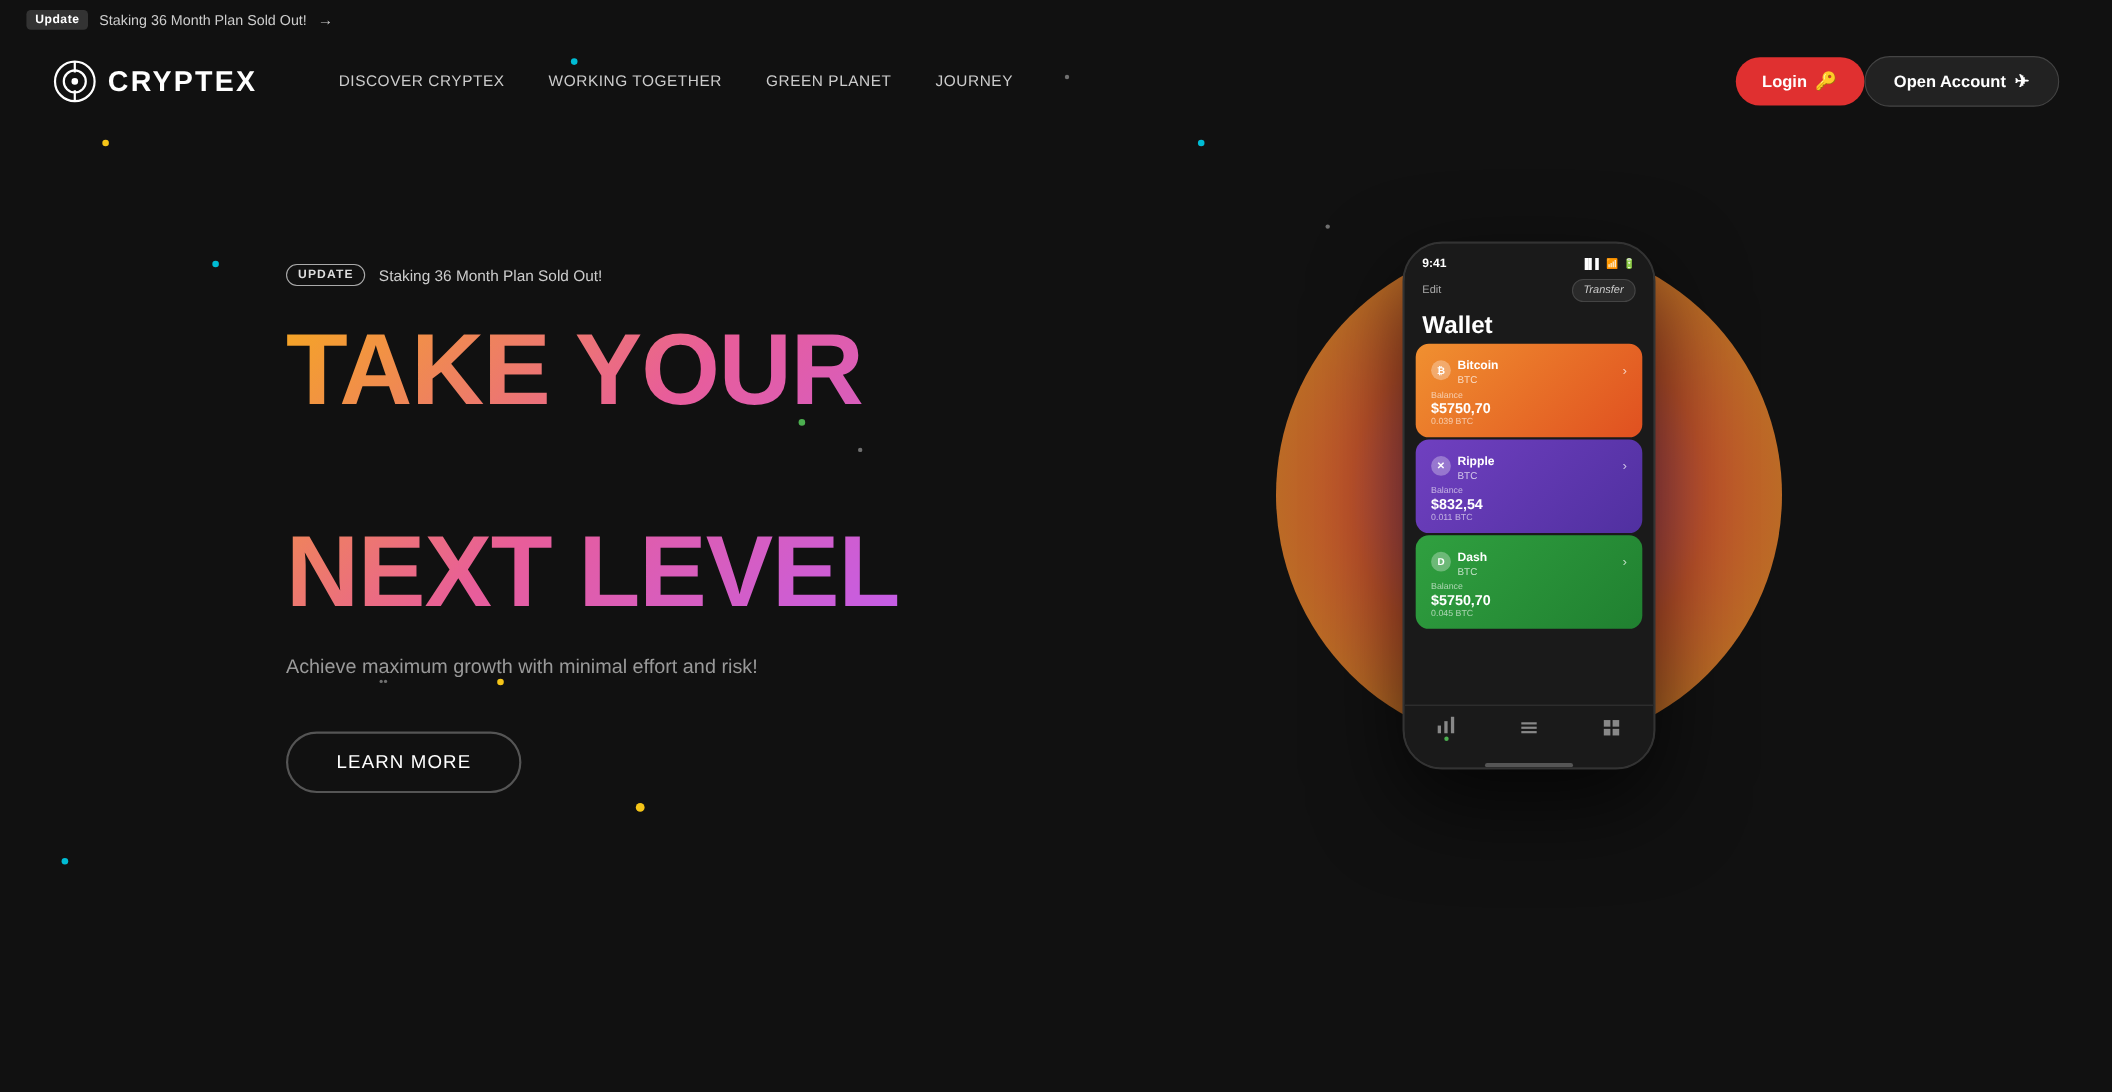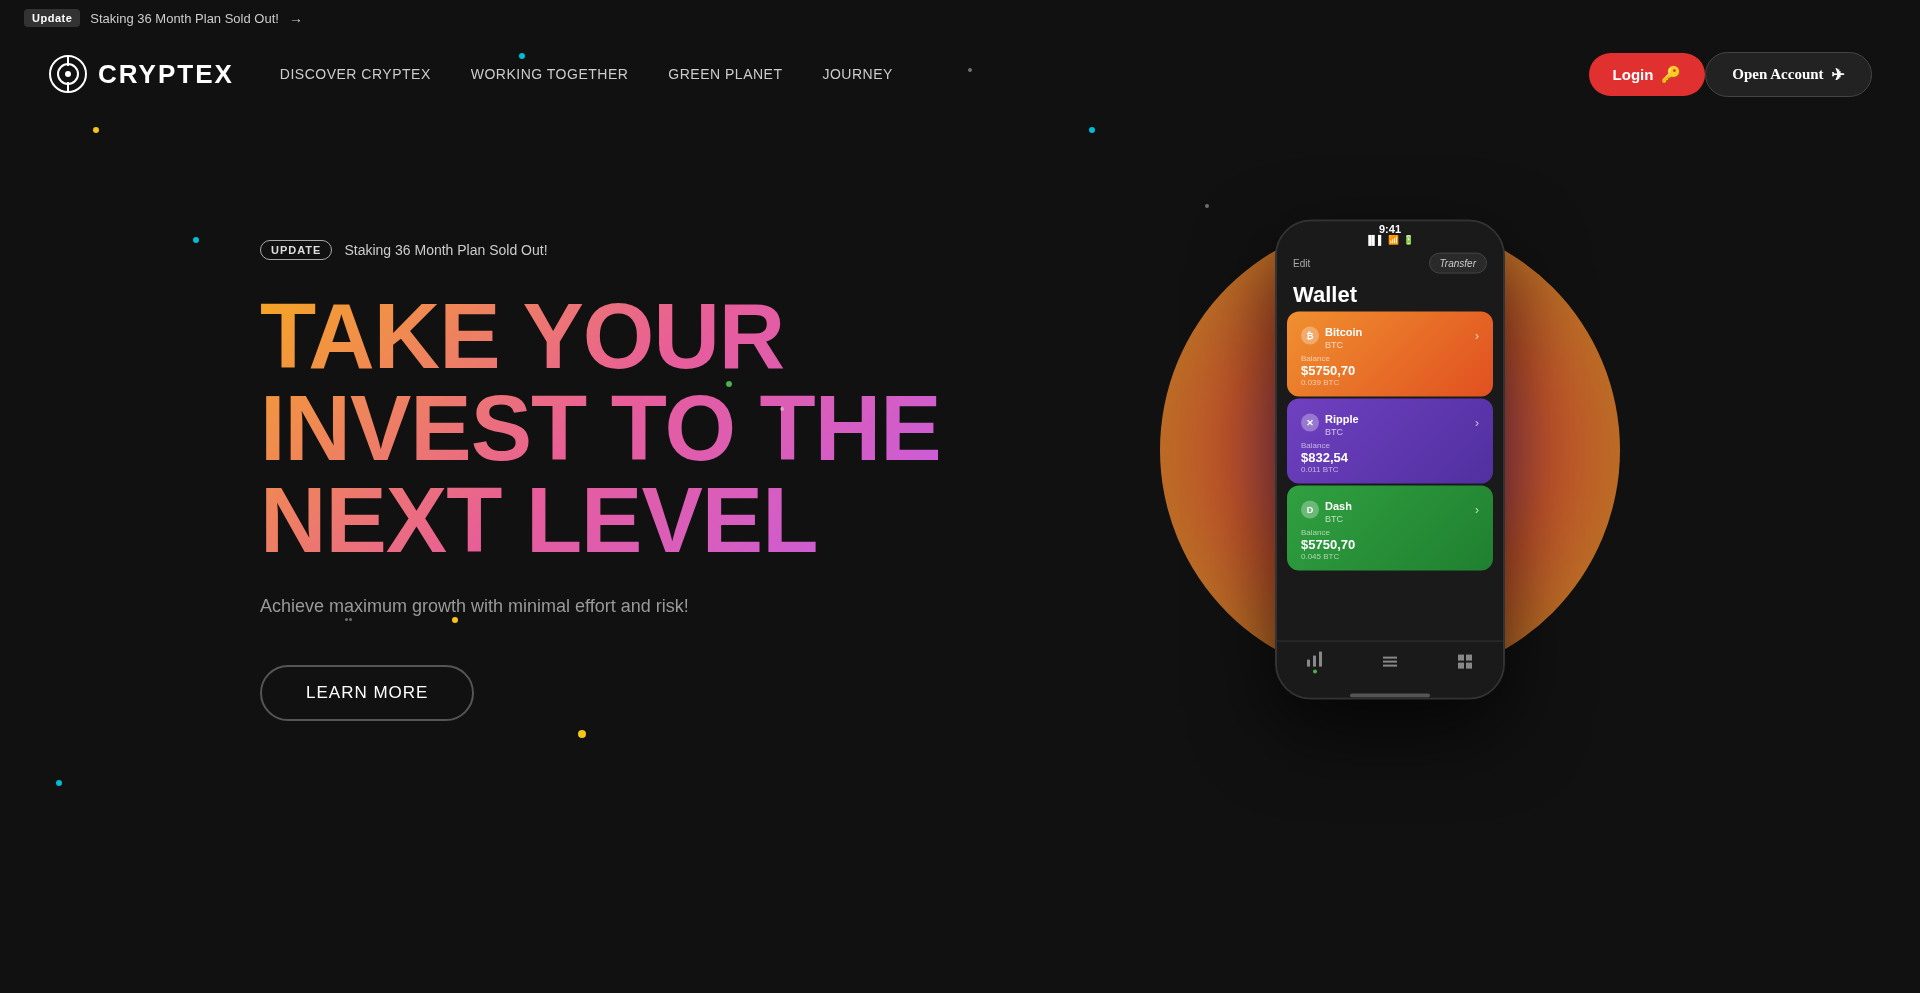--- a/index.html
+++ b/index.html
@@ -72,21 +72,21 @@
       font-size: 26px;
       font-weight: 800;
       color: #ffffff;
       letter-spacing: 2px;
     }
 
     .nav-links {
       display: flex;
       align-items: flex-start;
       gap: 40px;
-      margin-left: 46px;
+      margin-left: 74px;
       list-style: none;
     }
     .nav-links li a {
       color: #cccccc;
       text-decoration: none;
       font-size: 14px;
       font-weight: 500;
       letter-spacing: 0.5px;
       transition: color 0.2s;
     }
@@ -118,21 +118,20 @@
       color: #ffffff;
       border: 1.5px solid #444;
       border-radius: 24px;
       padding: 12px 26px;
       font-size: 15px;
       font-weight: 600;
       cursor: pointer;
       display: flex;
       align-items: center;
       gap: 8px;
-      font-family: Liberation Serif, serif;
     }
     .btn-open-account .icon { font-size: 16px; }
 
     
     .hero {
       position: absolute;
       top: 120px;
       left: 0;
       width: 100%;
       height: calc(993px - 120px);
@@ -243,22 +242,21 @@
       padding: 0;
       display: flex;
       flex-direction: column;
     }
 
     
     .phone-status-bar {
       display: flex;
       justify-content: space-between;
       align-items: center;
-      padding: 1px 16px 4px;
-      flex-direction: column;
+      padding: 12px 16px 4px;
     }
     .phone-time {
       font-size: 11px;
       font-weight: 600;
       color: #fff;
     }
     .phone-icons {
       display: flex;
       gap: 4px;
       align-items: center;
@@ -443,21 +441,21 @@
 
 <section class="hero">
   <div class="hero-content">
     <div class="hero-update-badge">
       <span class="badge-label">UPDATE</span>
       <span class="badge-desc">Staking 36 Month Plan Sold Out!</span>
     </div>
 
     <h1 class="hero-title">
       <span>TAKE YOUR</span><br>
-      <span>INVEST TO THE</span><br>
+      <br>
       <span>NEXT LEVEL</span>
     </h1>
 
     <p class="hero-subtitle">Achieve maximum growth with minimal effort and risk!</p>
 
     <button class="btn-learn-more">LEARN MORE</button>
   </div>
 </section>
 
 <div class="phone-container">

